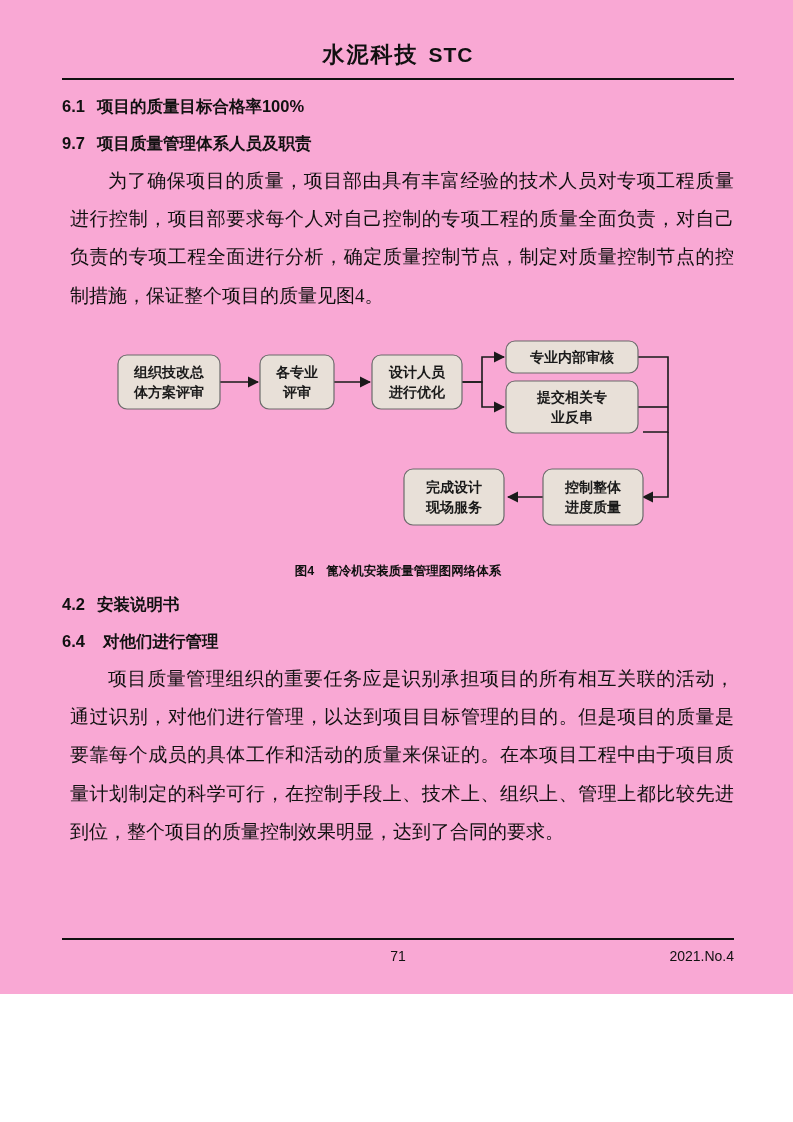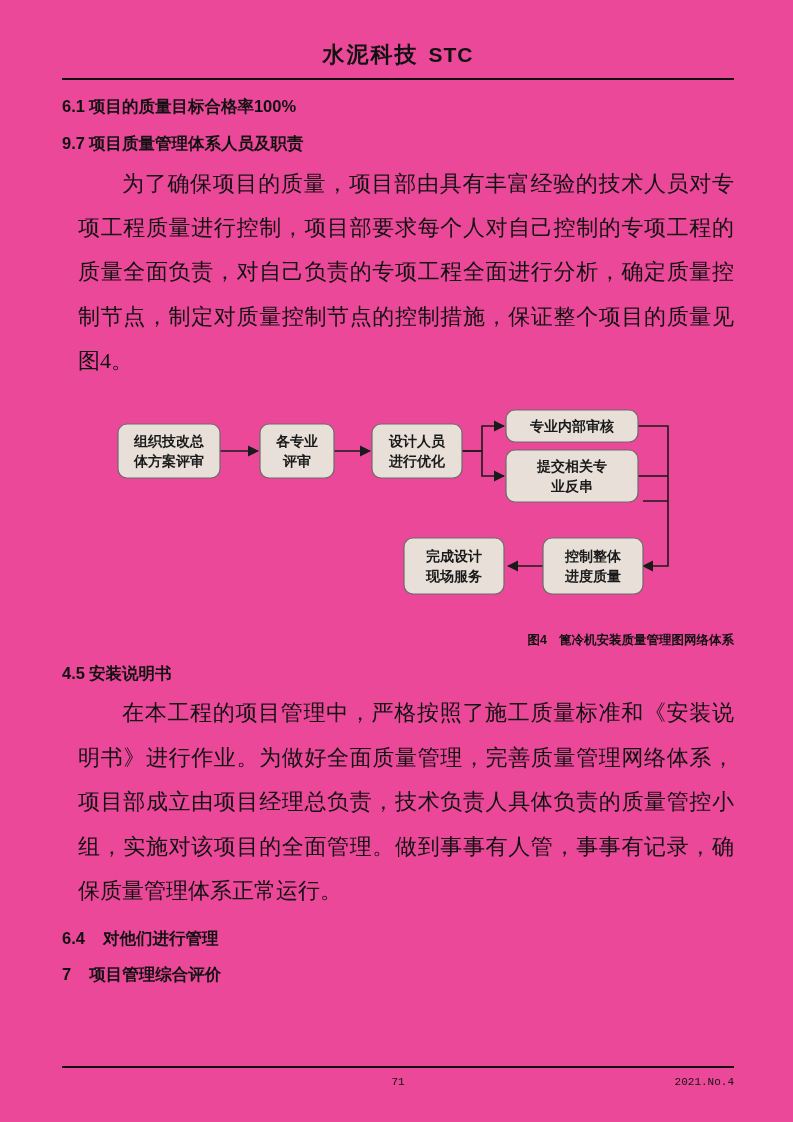--- a/index.html
+++ b/index.html
@@ -7,23 +7,23 @@
     padding: 0;
     background: #ffffff;
   }
   body {
     font-family: "Liberation Serif", "DejaVu Serif", serif;
     color: #111111;
   }
   .page {
     position: relative;
     width: 793px;
-    height: 1122px;
+    height: 994px;
     margin: 0 auto;
-    background: #ec4899;
+    background: #f9a8d4;
     box-sizing: border-box;
     overflow: hidden;
   }
   .content {
     position: absolute;
     left: 62px;
     top: 40px;
     width: 672px;
   }
   
@@ -51,44 +51,44 @@
   }
   
   h2.sec {
     font-family: "Liberation Sans", sans-serif;
     font-size: 16.5px;
     font-weight: bold;
     margin: 12px 0 6px 0;
     line-height: 1.5;
   }
   h2.sec .num {
-    margin-right: 4px;
+    margin-right: 12px;
   }
   h2.sec.wide .num {
     margin-right: 18px;
   }
   
   p.body {
-    font-size: 22px;
+    font-size: 19px;
     line-height: 2.02;
-    margin: 2px 0 6px 16px;
+    margin: 2px 0 6px 8px;
     text-align: justify;
     text-justify: inter-ideograph;
     text-indent: 2em;
   }
   
   .figure {
     margin: 22px 0 6px 0;
   }
   .figure-svg {
     display: block;
     margin: 0 auto;
   }
   .figure-caption {
-    text-align: right;
+    text-align: center;
     font-family: "Liberation Sans", sans-serif;
     font-size: 12.5px;
     font-weight: bold;
     margin-top: 6px;
   }
   .figure-caption .cap-num {
     margin-right: 12px;
   }
   
   .footer {
@@ -97,22 +97,22 @@
     right: 59px;
     bottom: 28px;
   }
   .rule-bottom {
     border-bottom: 2px solid #111;
     margin-bottom: 8px;
   }
   .footer-row {
     position: relative;
     height: 18px;
-    font-family: Liberation Mono, monospace;
-    font-size: 11px;
+    font-family: Liberation Sans, sans-serif;
+    font-size: 14px;
   }
   .footer-page {
     position: absolute;
     left: 50%;
     transform: translateX(-50%);
   }
   .footer-issue {
     position: absolute;
     right: 0;
   }
@@ -189,33 +189,30 @@
         <rect x="306" y="132" width="100" height="56" rx="9" ry="9" fill="#e8e0d8" stroke="#6b6b6b" stroke-width="1.2"></rect>
         <text class="flow-text" x="356" y="155" text-anchor="middle">完成设计</text>
         <text class="flow-text" x="356" y="175" text-anchor="middle">现场服务</text>
       </svg>
       <div class="figure-caption">
         <span class="cap-num">图4</span><span>篦冷机安装质量管理图网络体系</span>
       </div>
     </div>
 
     <h2 class="sec">
-      <span class="num">4.5</span><span>安装说明书</span>
-    </h2>
-
-    <p class="body">在本工程的项目管理中，严格按照了施工质量标准和《安装说明书》进行作业。为做好全面质量管理，完善质量管理网络体系，项目部成立由项目经理总负责，技术负责人具体负责的质量管控小组，实施对该项目的全面管理。做到事事有人管，事事有记录，确保质量管理体系正常运行。</p>
+      <span class="num">4.2</span><span>安装说明书</span>
+    </h2>
+
 
     <h2 class="sec wide">
       <span class="num">6.4</span><span>对他们进行管理</span>
     </h2>
 
-
-    <h2 class="sec wide">
-      <span class="num">7</span><span>项目管理综合评价</span>
-    </h2>
+    <p class="body">项目质量管理组织的重要任务应是识别承担项目的所有相互关联的活动，通过识别，对他们进行管理，以达到项目目标管理的目的。但是项目的质量是要靠每个成员的具体工作和活动的质量来保证的。在本项目工程中由于项目质量计划制定的科学可行，在控制手段上、技术上、组织上、管理上都比较先进到位，整个项目的质量控制效果明显，达到了合同的要求。</p>
+
 
 
   </div>
 
   <div class="footer">
     <div class="rule-bottom"></div>
     <div class="footer-row">
       <span class="footer-page">71</span>
       <span class="footer-issue">2021.No.4</span>
     </div>

